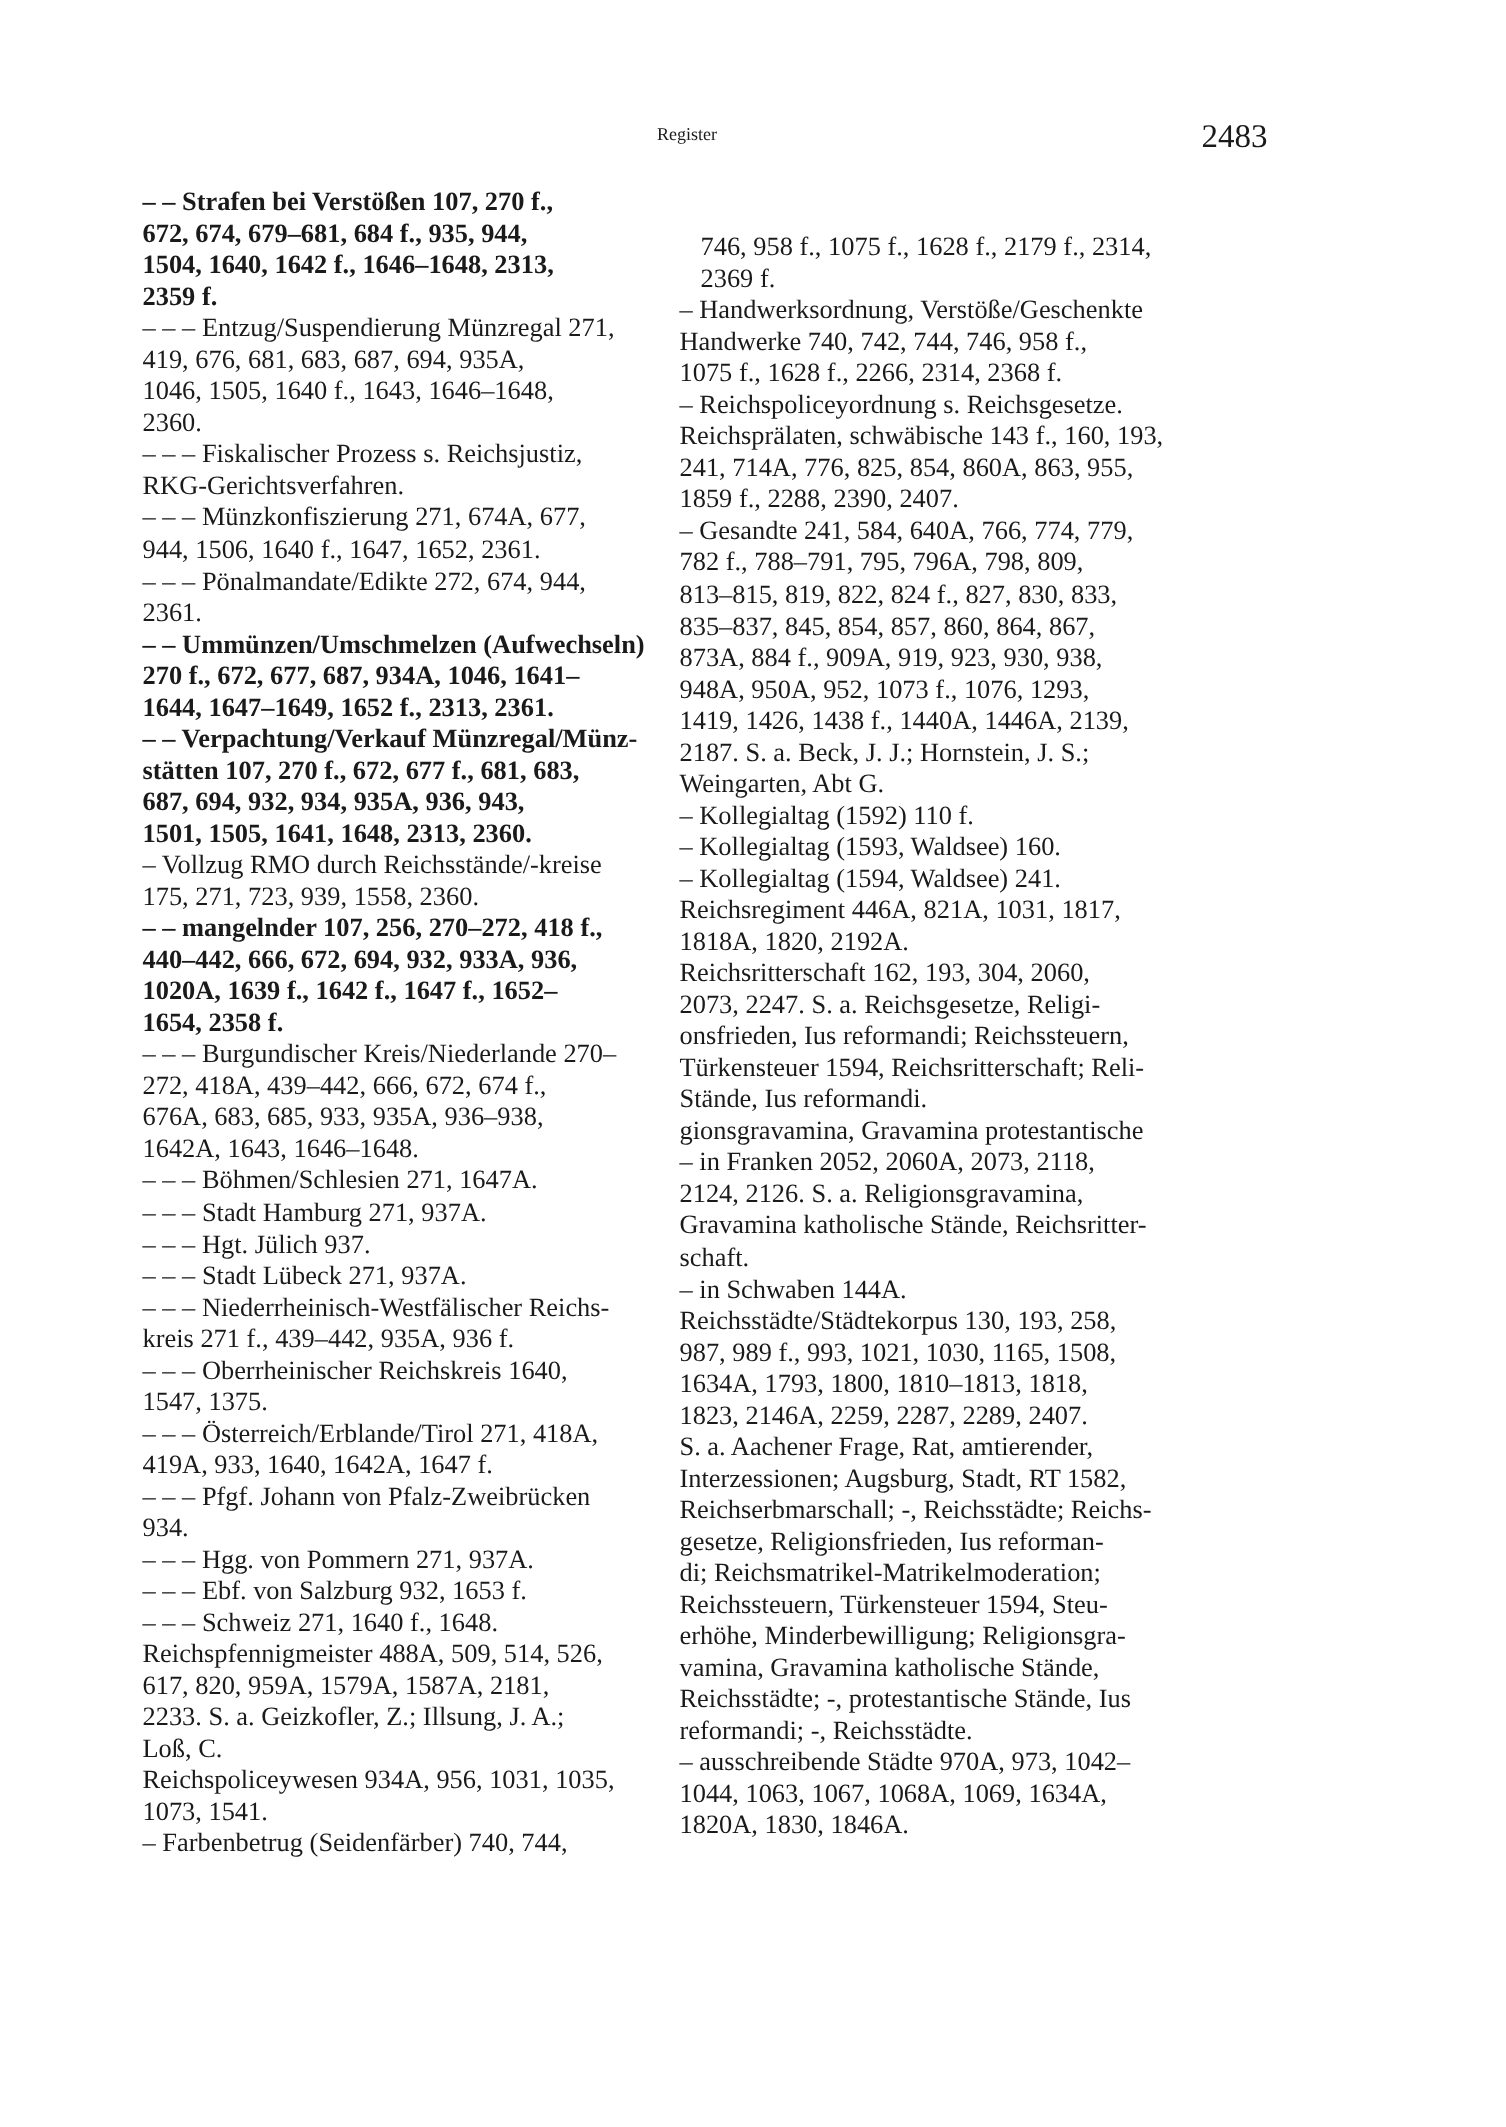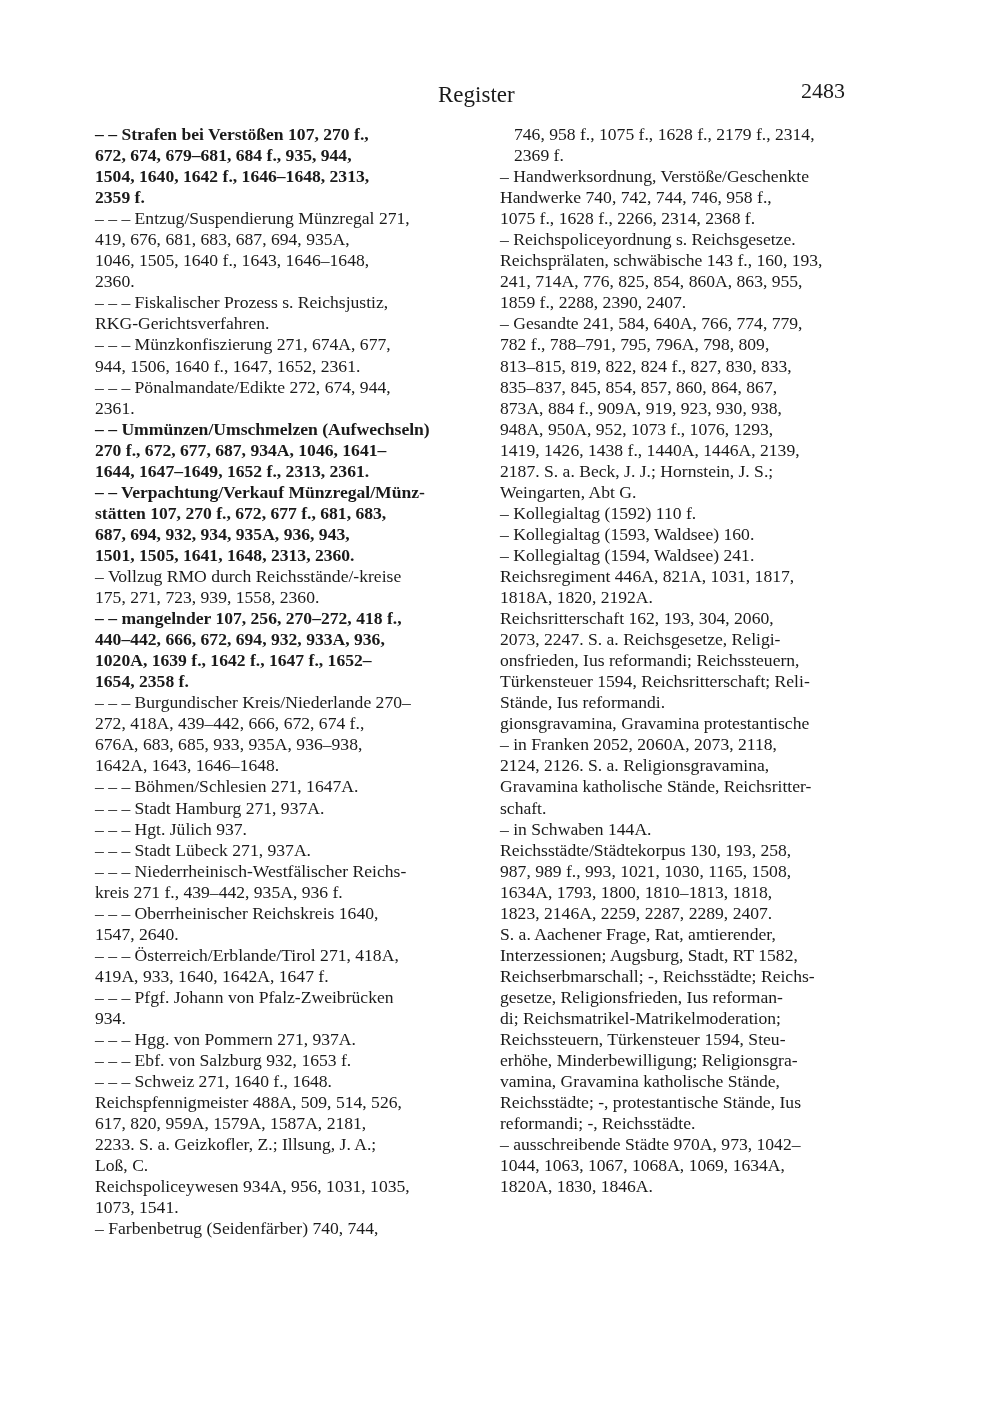--- a/index.html
+++ b/index.html
@@ -6,32 +6,32 @@
   body {
     width: 1004px; height: 1418px; position: relative; overflow: hidden;
     font-family: "Liberation Serif", "DejaVu Serif", serif;
     color: #1a1a1a;
   }
   .header {
     position: absolute; top: 78px; left: 95px; width: 750px; height: 30px;
   }
   .header-title {
     position: absolute; left: 343px; top: 4px;
-    font-size: 23px;
+    font-size: 12px;
   }
   .header-page {
     position: absolute; right: 0; top: 0;
     font-size: 22px;
   }
   .col {
     position: absolute; top: 124px; width: 372px;
     font-size: 17.6px; line-height: 21.05px;
   }
   .col-left { left: 95px; }
-  .col-right { left: 500px; }
+  .col-right { left: 453px; margin-top: 30px; }
   .entry { margin: 0; }
   .entry.l0 { padding-left: 14px; text-indent: -14px; }
   .entry.l2 { padding-left: 29px; text-indent: -29px; font-weight: bold; }
   .entry.l3 { padding-left: 43px; text-indent: -43px; }
   .entry.cont { padding-left: 14px; text-indent: 0; }
   .line { display: block; white-space: nowrap; }
 </style>
 </head>
 <body>
 
@@ -103,21 +103,21 @@
     </div>
     <div class="entry l3">
       <span class="line">– – – Stadt Lübeck  271, 937A.</span>
     </div>
     <div class="entry l3">
       <span class="line">– – – Niederrheinisch-Westfälischer Reichs-</span>
       <span class="line">kreis  271 f., 439–442, 935A, 936 f.</span>
     </div>
     <div class="entry l3">
       <span class="line">– – – Oberrheinischer Reichskreis  1640,</span>
-      <span class="line">1547, 2640.</span>
+      <span class="line">1547, 1375.</span>
     </div>
     <div class="entry l3">
       <span class="line">– – – Österreich/Erblande/Tirol  271, 418A,</span>
       <span class="line">419A, 933, 1640, 1642A, 1647 f.</span>
     </div>
     <div class="entry l3">
       <span class="line">– – – Pfgf. Johann von Pfalz-Zweibrücken</span>
       <span class="line">934.</span>
     </div>
     <div class="entry l3">

